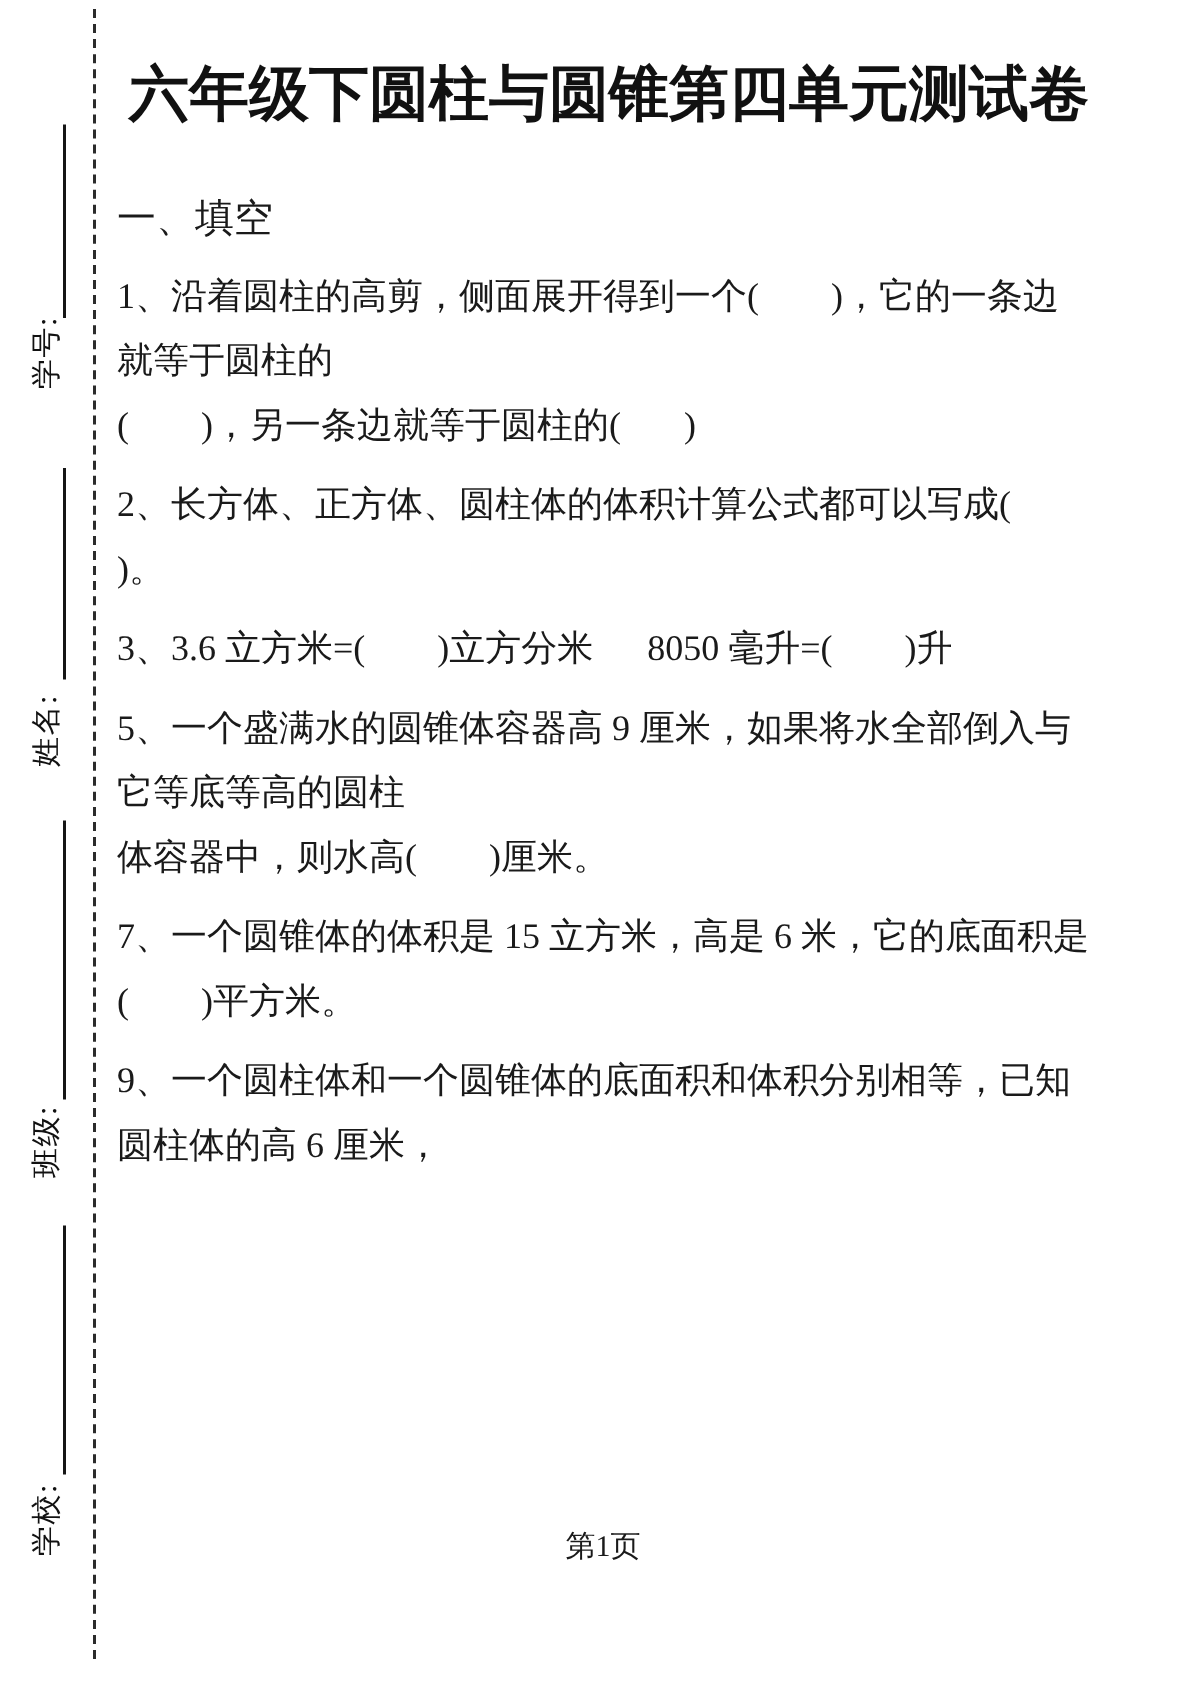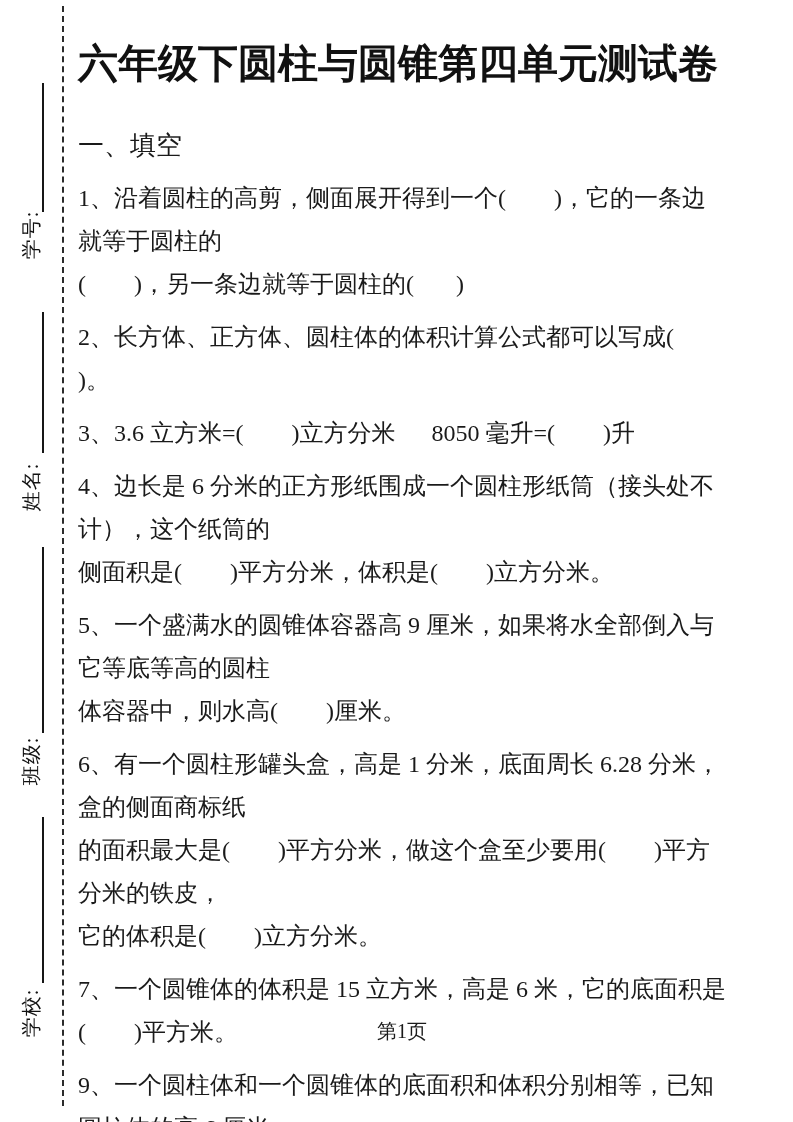--- a/index.html
+++ b/index.html
@@ -46,21 +46,21 @@
     left: 78px;
     top: 0;
     width: 648px;
   }
   .title {
     margin: 38px 0 0 0;
     font-family: "Liberation Sans", "DejaVu Sans", sans-serif;
     font-weight: bold;
     font-size: 40px;
     line-height: 50px;
-    text-align: left;
+    text-align: right;
     letter-spacing: 0px;
     color: #111;
     white-space: nowrap;
   }
   .heading {
     margin-top: 36px;
     font-size: 26px;
     line-height: 43px;
   }
   .question { margin-top: 10px; font-size: 24px; }
@@ -107,35 +107,26 @@
     </div>
 
     <div class="question">
       <div class="q-line">2、长方体、正方体、圆柱体的体积计算公式都可以写成(        )。</div>
     </div>
 
     <div class="question">
       <div class="q-line">3、3.6 立方米=(        )立方分米      8050 毫升=(        )升</div>
     </div>
 
-    <div class="question">
-      <div class="q-line">4、边长是 6 分米的正方形纸围成一个圆柱形纸筒（接头处不计），这个纸筒的</div>
-      <div class="q-line">侧面积是(        )平方分米，体积是(        )立方分米。</div>
-    </div>
 
     <div class="question">
       <div class="q-line">5、一个盛满水的圆锥体容器高 9 厘米，如果将水全部倒入与它等底等高的圆柱</div>
       <div class="q-line">体容器中，则水高(        )厘米。</div>
     </div>
 
-    <div class="question">
-      <div class="q-line">6、有一个圆柱形罐头盒，高是 1 分米，底面周长 6.28 分米，盒的侧面商标纸</div>
-      <div class="q-line">的面积最大是(        )平方分米，做这个盒至少要用(        )平方分米的铁皮，</div>
-      <div class="q-line">它的体积是(        )立方分米。</div>
-    </div>
 
     <div class="question">
       <div class="q-line">7、一个圆锥体的体积是 15 立方米，高是 6 米，它的底面积是(        )平方米。</div>
     </div>
 
 
     <div class="question">
       <div class="q-line">9、一个圆柱体和一个圆锥体的底面积和体积分别相等，已知圆柱体的高 6 厘米，</div>
 
     </div>

